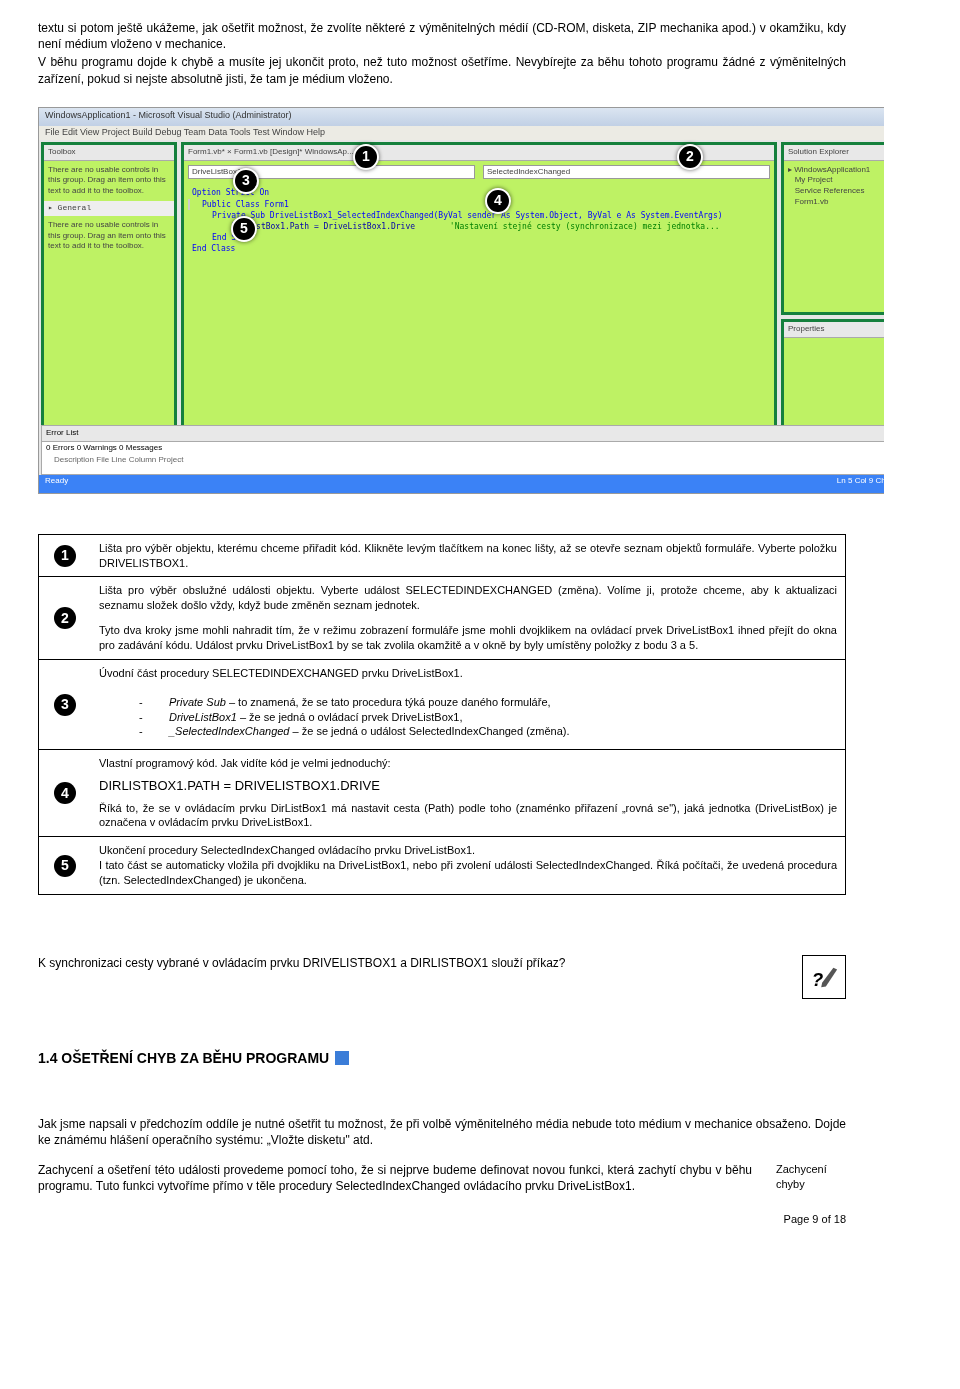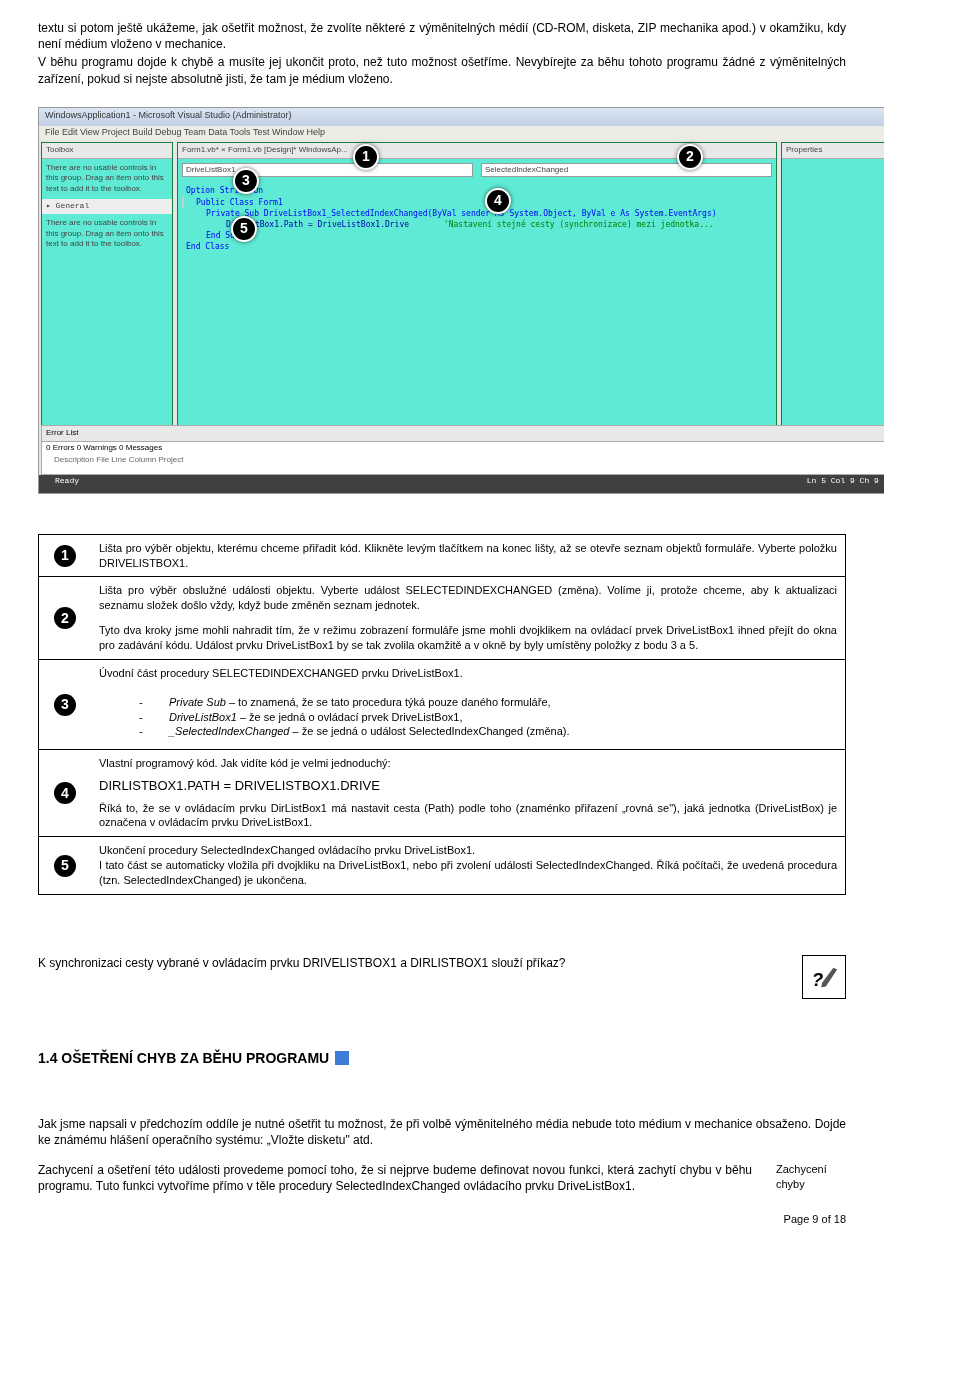--- a/index.html
+++ b/index.html
@@ -11,37 +11,37 @@
   width:884px;
   box-sizing:border-box;
   line-height:1.35;
 }
 p{margin:0 0 2px 0;}
 .intro-block{margin-bottom:20px;text-align:justify;}
 .figure{width:875px;height:385px;background:#e6e6e6;border:1px solid #999;margin:12px 0 40px 0;position:relative;overflow:hidden;}
 .fig-titlebar{background:linear-gradient(#dbe5f1,#c1d0e5);height:16px;font-size:9px;padding:1px 6px;color:#333;}
 .fig-menu{background:#ecebe4;height:14px;font-size:9px;color:#444;padding:0 6px;}
 .fig-body{display:flex;height:calc(100% - 30px);}
-.fig-panel{background:#5eead4;border:1px solid #15803d;margin:2px;font-size:8px;color:#444;overflow:hidden;}
+.fig-panel{background:#bef264;border:3px solid #15803d;margin:2px;font-size:8px;color:#444;overflow:hidden;}
 .fig-left{width:130px;}
 .fig-center{flex:1;}
 .fig-right{width:135px;}
 .fig-tabs{background:#e8e8e8;font-size:8px;padding:2px 4px;border-bottom:1px solid #aaa;}
 .fig-code{font-family:Consolas,monospace;font-size:8px;color:#0000aa;padding:4px 8px;line-height:1.4;}
 .fig-code .kw{color:#0000ff;}
 .fig-code .cmt{color:#008000;}
 .fig-combo{background:#fff;border:1px solid #999;font-size:8px;padding:1px 3px;display:inline-block;margin:4px;}
 .callout{position:absolute;background:#000;color:#fff;width:22px;height:22px;border-radius:50%;border:2px solid #fff;display:flex;align-items:center;justify-content:center;font-size:14px;font-weight:bold;box-shadow:0 0 4px rgba(0,0,0,0.6);}
 .c1{top:36px;left:314px;}
 .c2{top:36px;left:638px;}
 .c3{top:60px;left:194px;}
 .c4{top:80px;left:446px;}
 .c5{top:108px;left:192px;}
 .fig-bottom{position:absolute;bottom:18px;left:2px;right:2px;height:48px;background:#fff;border:1px solid #aaa;font-size:8px;}
-.fig-status{position:absolute;bottom:0;left:0;right:0;height:16px;background:#404040;color:#fff;font-size:8px;padding:1px 16px;display:flex;justify-content:space-between;font-family:Liberation Mono, monospace;}
+.fig-status{position:absolute;bottom:0;left:0;right:0;height:16px;background:#3b82f6;color:#fff;font-size:8px;padding:1px 6px;display:flex;justify-content:space-between;}
 table.legend{border-collapse:collapse;width:100%;margin-bottom:60px;}
 table.legend td{border:1px solid #000;padding:6px 8px;vertical-align:top;font-size:11px;text-align:justify;}
 table.legend td.num{width:36px;text-align:center;vertical-align:middle;border-right:none;}
 table.legend td.txt{border-left:none;}
 .legend-circle{background:#000;color:#fff;width:22px;height:22px;border-radius:50%;display:inline-flex;align-items:center;justify-content:center;font-size:14px;font-weight:bold;}
 .code-line{font-family:Tahoma,Verdana,sans-serif;font-size:13px;margin:6px 0;}
 .indent-list{margin:4px 0 4px 40px;}
 .indent-list div{font-style:italic;}
 .indent-list .dash{display:inline-block;width:30px;font-style:normal;}
 .question-row{display:flex;align-items:flex-start;gap:4px;margin:20px 0 50px 0;}
@@ -89,20 +89,27 @@
         <div style="margin-left:40px;">
           <span>DirListBox1.Path = DriveListBox1.Drive</span>
           <span class="cmt" style="margin-left:30px;">'Nastavení stejné cesty (synchronizace) mezi jednotka...</span>
         </div>
         <div style="margin-left:20px;"><span class="kw">End Sub</span></div>
         <div><span class="kw">End Class</span></div>
       </div>
       <div style="margin-top:auto;font-size:8px;padding:2px 4px;border-top:1px solid #ccc;">120 %</div>
     </div>
     <div class="fig-right" style="display:flex;flex-direction:column;">
+      <div class="fig-panel" style="flex:1;">
+        <div class="fig-tabs">Solution Explorer</div>
+        <div style="padding:4px;white-space:pre;font-size:8px;">▸ WindowsApplication1
+   My Project
+   Service References
+   Form1.vb</div>
+      </div>
       <div class="fig-panel" style="flex:1;">
         <div class="fig-tabs">Properties</div>
       </div>
     </div>
   </div>
   <div class="fig-bottom">
     <div class="fig-tabs">Error List</div>
     <div style="padding:1px 4px;font-size:8px;">0 Errors   0 Warnings   0 Messages</div>
     <div style="padding:1px 12px;font-size:8px;color:#666;">Description                                  File        Line    Column   Project</div>
   </div>

